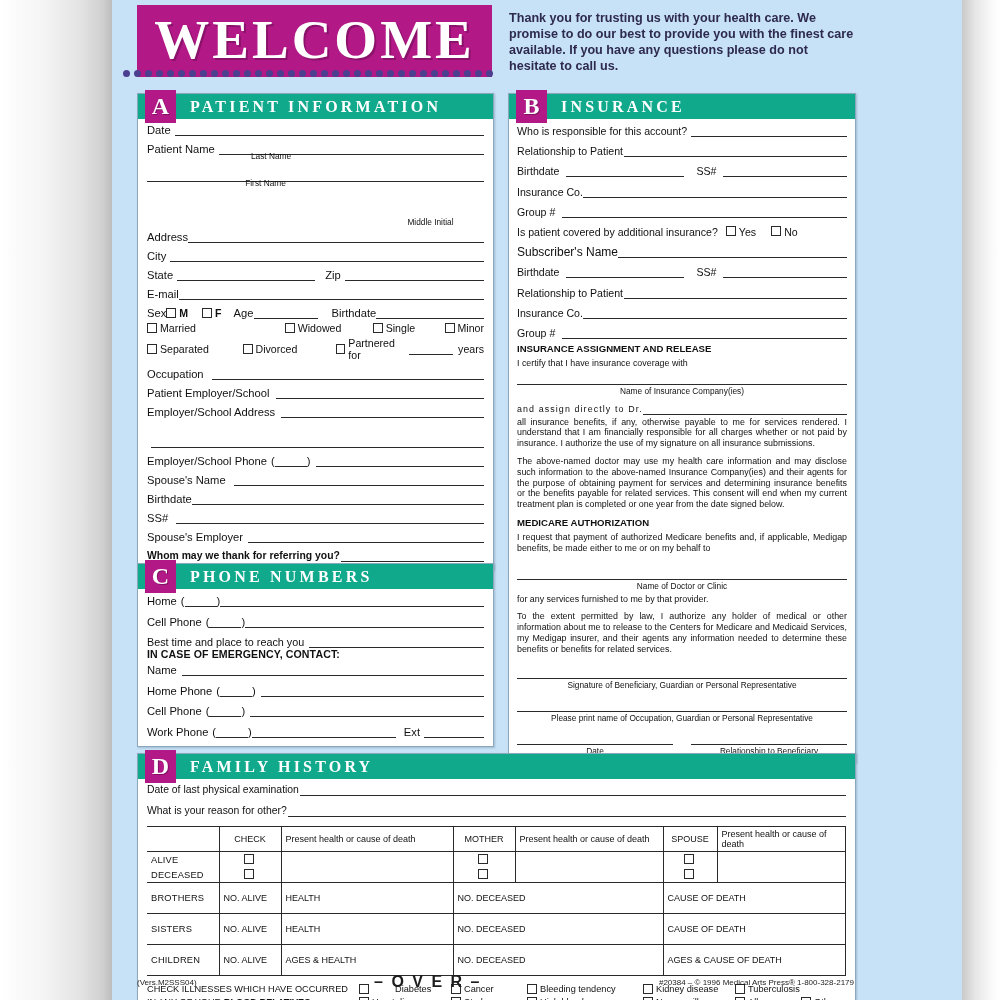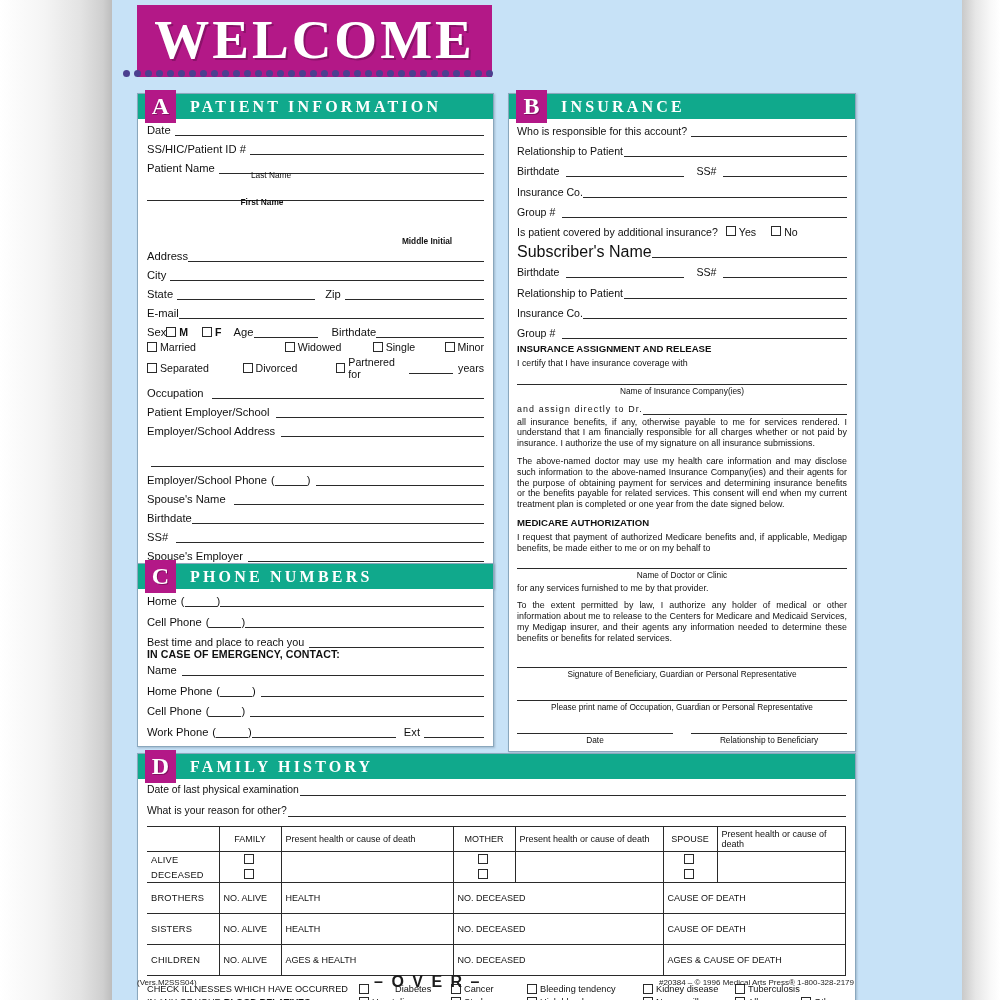--- a/index.html
+++ b/index.html
@@ -173,51 +173,48 @@
           <i style="left: 286px; background: rgb(76, 63, 143);"></i>
           <i style="left: 297px; background: rgb(76, 63, 143);"></i>
           <i style="left: 308px; background: rgb(76, 63, 143);"></i>
           <i style="left: 319px; background: rgb(76, 63, 143);"></i>
           <i style="left: 330px; background: rgb(76, 63, 143);"></i>
           <i style="left: 341px; background: rgb(76, 63, 143);"></i>
           <i style="left: 352px; background: rgb(76, 63, 143);"></i>
           <i style="left: 363px; background: rgb(76, 63, 143);"></i>
         </div>
     </div>
+    <div class="welcome-note">Thank you for trusting us with your health care. We promise to do our best to provide you with the finest care available. If you have any questions please do not hesitate to call us.</div>
 
     <div class="card" id="card-a">
       <div class="card-head">
         <div class="card-letter">A</div>
         <div class="card-title">PATIENT INFORMATION</div>
       </div>
       <div class="card-body">
 
         <div class="fl a-row">
           <span class="lbl">Date</span>
           <span class="rule"></span>
         </div>
 
-        <div class="fl a-row">
-          <span class="lbl">SS/HIC/Patient ID #</span>
-          <span class="rule"></span>
-        </div>
 
         <div class="fl" style="margin-bottom:1px;">
           <span class="lbl">Patient Name</span>
           <span class="rule"></span>
         </div>
         <div class="name-caps">
           <span style="width:64px;"></span>
           <span class="cap" style="width:120px;">Last Name</span>
         </div>
 
         <div class="fl" style="margin-bottom:1px;margin-top:9px;">
           <span class="rule"></span>
         </div>
-        <div class="name-caps" style="justify-content:flex-start;font-weight:bold;">
+        <div class="name-caps" style="justify-content:center;">
           <span class="cap" style="width:230px;">First Name</span>
           <span class="cap" style="width:100px;margin-top:39px;">Middle Initial</span>
         </div>
 
         <div class="fl a-row" style="margin-top:4px;">
           <span class="lbl" style="padding-right:0;">Address</span>
           <span class="rule"></span>
         </div>
 
         <div class="fl a-row">
@@ -440,21 +437,21 @@
 
         <div class="fl b-row" style="align-items:center;">
           <span class="lbl" style="font-size:10.6px;padding-right:8px;">Is patient covered by additional insurance?</span>
           <span class="cb"></span>
           <span style="font-size:10.6px;margin-right:15px;">Yes</span>
           <span class="cb"></span>
           <span style="font-size:10.6px;">No</span>
         </div>
 
         <div class="fl b-row">
-          <span class="lbl" style="font-size:16px;padding-right:0;">Subscriber's Name</span>
+          <span class="lbl" style="font-size:12px;padding-right:0;">Subscriber's Name</span>
           <span class="rule"></span>
         </div>
 
         <div class="fl b-row">
           <span class="lbl" style="font-size:10.6px;padding-right:7px;">Birthdate</span>
           <span class="rule" style="flex:0 0 118px;margin-right:12px;"></span>
           <span class="lbl" style="font-size:10.6px;padding-right:7px;">SS#</span>
           <span class="rule"></span>
         </div>
 
@@ -480,21 +477,21 @@
         <div class="sigcap">Name of Insurance Company(ies)</div>
 
         <div class="fl" style="margin-bottom:2px;">
           <span class="lbl" style="font-size:8.9px;padding-right:0;letter-spacing:1.1px;">and assign directly to Dr.</span>
           <span class="rule" style="height:10px;"></span>
         </div>
         <div class="para">all insurance benefits, if any, otherwise payable to me for services rendered. I understand that I am financially responsible for all charges whether or not paid by insurance. I authorize the use of my signature on all insurance submissions.</div>
         <div class="para">The above-named doctor may use my health care information and may disclose such information to the above-named Insurance Company(ies) and their agents for the purpose of obtaining payment for services and determining insurance benefits or the benefits payable for related services. This consent will end when my current treatment plan is completed or one year from the date signed below.</div>
 
         <div class="bhead">MEDICARE AUTHORIZATION</div>
-        <div class="para" style="margin-bottom:13px;">I request that payment of authorized Medicare benefits and, if applicable, Medigap benefits, be made either to me or on my behalf to</div>
+        <div class="para" style="margin-bottom:24px;">I request that payment of authorized Medicare benefits and, if applicable, Medigap benefits, be made either to me or on my behalf to</div>
 
         <div class="sigline"></div>
         <div class="sigcap" style="margin-bottom:3px;">Name of Doctor or Clinic</div>
         <div class="para nj">for any services furnished to me by that provider.</div>
         <div class="para" style="margin-bottom:22px;">To the extent permitted by law, I authorize any holder of medical or other information about me to release to the Centers for Medicare and Medicaid Services, my Medigap insurer, and their agents any information needed to determine these benefits or benefits for related services.</div>
 
         <div class="sigline"></div>
         <div class="sigcap" style="margin-bottom:20px;">Signature of Beneficiary, Guardian or Personal Representative</div>
 
         <div class="sigline"></div>
@@ -537,21 +534,21 @@
               <col style="width:62px">
               <col style="width:172px">
             <col style="width:62px">
               <col style="width:148px">
               <col style="width:54px">
               <col>
           </colgroup>
           <tbody>
               <tr class="fh-hdr">
             <td class="lbl-blank" style="border-left:none;"></td>
-            <td>FAMILY</td>
+            <td>CHECK</td>
             <td class="free">Present health or cause of death</td>
             <td>MOTHER</td>
             <td class="free">Present health or cause of death</td>
             <td>SPOUSE</td>
             <td class="free">Present health or cause of death</td>
           </tr>
           <tr>
             <td class="rowlabel nb-t nb-b" style="border-left:none;">ALIVE</td>
             <td class="ckcell nb-t nb-b"><span class="cb"></span></td>
             <td class="nb-t nb-b" rowspan="2"></td>

